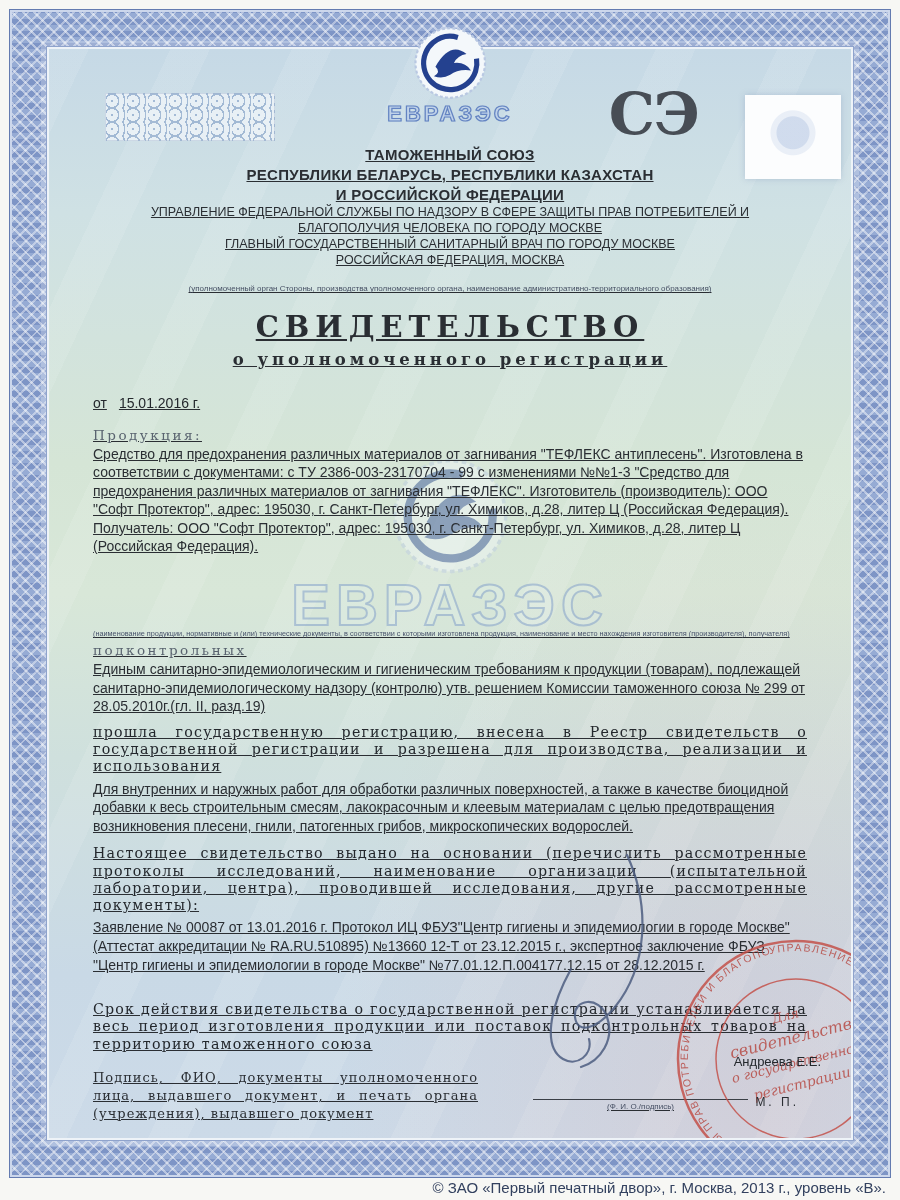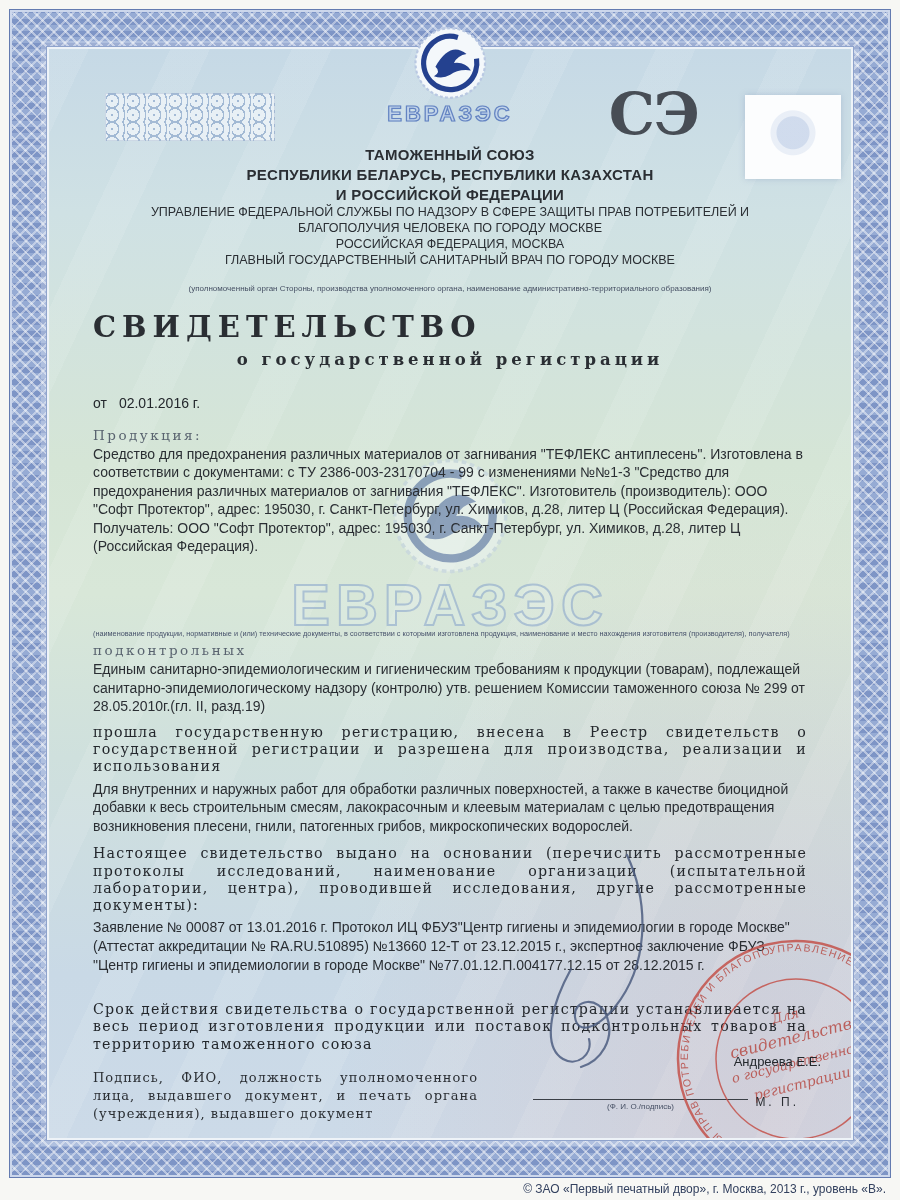--- a/index.html
+++ b/index.html
@@ -70,26 +70,26 @@
   .watermark{
     position:absolute;left:50%;top:408px;transform:translateX(-50%);
     z-index:1;opacity:.5;text-align:center;pointer-events:none;
   }
   .watermark svg{width:118px;height:118px;display:block;margin:0 auto;opacity:.85;}
   .watermark .eurasec-word{
     font-size:58px;letter-spacing:6px;margin-top:-4px;
     color:rgba(236,244,251,.30);-webkit-text-stroke:2px #7e9ccb;text-shadow:none;
   }
   
-  .content{position:relative;z-index:3;padding:96px 44px 0 44px;color:#2a2e33;}
+  .content{position:relative;z-index:3;padding:96px 44px 0 44px;color:#2a2e33;text-decoration:underline;}
   .h-main{font-weight:bold;font-size:15px;line-height:1.32;text-align:center;letter-spacing:.3px;}
   .h-sub{font-size:12.5px;line-height:1.28;text-align:center;max-width:690px;margin:0 auto;}
   .small-note{margin-top:16px;text-align:center;font-size:8px;color:#454f63;}
   .doc-title{
-    margin-top:16px;font-family:"DejaVu Serif", serif;
+    margin-top:16px;text-align:center;font-family:"DejaVu Serif", serif;
     font-weight:bold;font-size:29px;letter-spacing:6px;line-height:1.25;
   }
   .doc-subtitle{
     margin-top:4px;text-align:center;font-family:"DejaVu Serif", serif;
     font-weight:bold;font-size:16.5px;letter-spacing:4px;
   }
   .num-row{display:flex;margin-top:26px;font-size:14px;color:#23272c;}
   .num-left{flex:1;}
   .num-right{width:245px;}
   .num-label{margin-right:14px;}
@@ -130,21 +130,21 @@
     position:absolute;right:-95px;top:860px;width:300px;height:300px;z-index:4;
     transform:rotate(-14deg);opacity:.8;
   }
   .stamp circle{fill:none;stroke:#c34a42;}
   .stamp text{fill:#b5433c;}
   .stamp .ring-text{font-size:10.5px;letter-spacing:1.5px;}
   .stamp .center-line{font-family:"DejaVu Serif", serif;font-style:italic;text-anchor:middle;}
   
   .copyright{
     position:absolute;right:14px;bottom:4px;z-index:7;
-    font-size:12px;color:#33415f;
+    font-size:15px;color:#33415f;
   }
   
   .emb-disc{fill:#f4f8fb;stroke:#b9c8e2;stroke-width:3;stroke-dasharray:4 3;}
   .emb-ring{fill:none;stroke:#24418f;stroke-width:7;stroke-dasharray:150 40;}
   .emb-bird{fill:#24418f;}
 </style>
 </head>
 <body>
 
 <div class="page">
@@ -163,51 +163,51 @@
           <path class="emb-bird" d="M30 55 Q50 20 72 38 Q60 40 55 50 Q70 48 78 60 Q60 58 50 66 Q40 72 28 68 Q38 62 30 55 Z"></path>
         </svg>
         <div class="eurasec-word">ЕВРАЗЭС</div>
       </div>
 
       <div class="content">
         <div class="h-main">ТАМОЖЕННЫЙ СОЮЗ</div>
         <div class="h-main">РЕСПУБЛИКИ БЕЛАРУСЬ, РЕСПУБЛИКИ КАЗАХСТАН</div>
         <div class="h-main">И РОССИЙСКОЙ ФЕДЕРАЦИИ</div>
         <div class="h-sub">УПРАВЛЕНИЕ ФЕДЕРАЛЬНОЙ СЛУЖБЫ ПО НАДЗОРУ В СФЕРЕ ЗАЩИТЫ ПРАВ ПОТРЕБИТЕЛЕЙ И БЛАГОПОЛУЧИЯ ЧЕЛОВЕКА ПО ГОРОДУ МОСКВЕ</div>
+        <div class="h-sub">ГЛАВНЫЙ ГОСУДАРСТВЕННЫЙ САНИТАРНЫЙ ВРАЧ ПО ГОРОДУ МОСКВЕ</div>
         <div class="h-sub">РОССИЙСКАЯ ФЕДЕРАЦИЯ, МОСКВА</div>
-        <div class="h-sub">ГЛАВНЫЙ ГОСУДАРСТВЕННЫЙ САНИТАРНЫЙ ВРАЧ ПО ГОРОДУ МОСКВЕ</div>
         <div class="small-note">(уполномоченный орган Стороны, производства уполномоченного органа, наименование административно-территориального образования)</div>
 
         <div class="doc-title">СВИДЕТЕЛЬСТВО</div>
-        <div class="doc-subtitle">о государственной регистрации</div>
+        <div class="doc-subtitle">о уполномоченного регистрации</div>
 
         <div class="num-row">
           <div class="num-right">
-            <span class="date-label">от</span><span>02.01.2016 г.</span>
+            <span class="date-label">от</span><span>15.01.2016 г.</span>
           </div>
         </div>
 
         <div class="label-gray">Продукция:</div>
         <div class="body-text">Средство для предохранения различных материалов от загнивания "ТЕФЛЕКС антиплесень". Изготовлена в соответствии с документами: с ТУ 2386-003-23170704 - 99 с изменениями №№1-3 "Средство для предохранения различных материалов от загнивания "ТЕФЛЕКС". Изготовитель (производитель): ООО "Софт Протектор", адрес: 195030, г. Санкт-Петербург, ул. Химиков, д.28, литер Ц (Российская Федерация).  Получатель: ООО "Софт Протектор", адрес: 195030, г. Санкт-Петербург, ул. Химиков, д.28, литер Ц (Российская Федерация).</div>
 
         <div class="tiny-note">(наименование продукции, нормативные и (или) технические документы, в соответствии с которыми изготовлена продукция, наименование и место нахождения изготовителя (производителя), получателя)</div>
 
         <div class="label-gray tight">подконтрольных</div>
         <div class="body-text">Единым санитарно-эпидемиологическим и гигиеническим требованиям к продукции (товарам), подлежащей санитарно-эпидемиологическому надзору (контролю) утв. решением Комиссии таможенного союза № 299 от 28.05.2010г.(гл. II, разд.19)</div>
 
         <div class="spaced">прошла государственную регистрацию, внесена в Реестр свидетельств о государственной регистрации и разрешена для производства, реализации и использования</div>
         <div class="body-text usage">Для внутренних и наружных работ для обработки различных поверхностей, а также в качестве биоцидной добавки к весь строительным смесям, лакокрасочным и клеевым материалам с целью предотвращения возникновения плесени, гнили, патогенных грибов, микроскопических водорослей.</div>
 
         <div class="spaced basis-intro">Настоящее свидетельство выдано на основании (перечислить рассмотренные протоколы исследований, наименование организации (испытательной лаборатории, центра), проводившей исследования, другие рассмотренные документы):</div>
         <div class="body-text basis-text">Заявление № 00087 от 13.01.2016 г. Протокол ИЦ ФБУЗ"Центр гигиены и эпидемиологии в городе Москве" (Аттестат аккредитации № RA.RU.510895) №13660 12-Т от 23.12.2015 г., экспертное заключение ФБУЗ "Центр гигиены и эпидемиологии в городе Москве" №77.01.12.П.004177.12.15 от 28.12.2015 г.</div>
 
         <div class="spaced validity">Срок действия свидетельства о государственной регистрации устанавливается на весь период изготовления продукции или поставок подконтрольных товаров на территорию таможенного союза</div>
 
         <div class="sig-row">
-          <div class="sig-label">Подпись, ФИО, должность уполномоченного лица, выдавшего документ, и печать органа (учреждения), выдавшего документ</div>
+          <div class="sig-label">Подпись, ФИО, документы уполномоченного лица, выдавшего документ, и печать органа (учреждения), выдавшего документ</div>
           <div class="sig-mid">
             <div class="sig-line"></div>
             <div class="sig-caption">(Ф. И. О./подпись)</div>
           </div>
         </div>
 
         <div class="serial">№0316220</div>
       </div>
 
       <svg class="sig-swoosh" viewBox="0 0 160 230">

